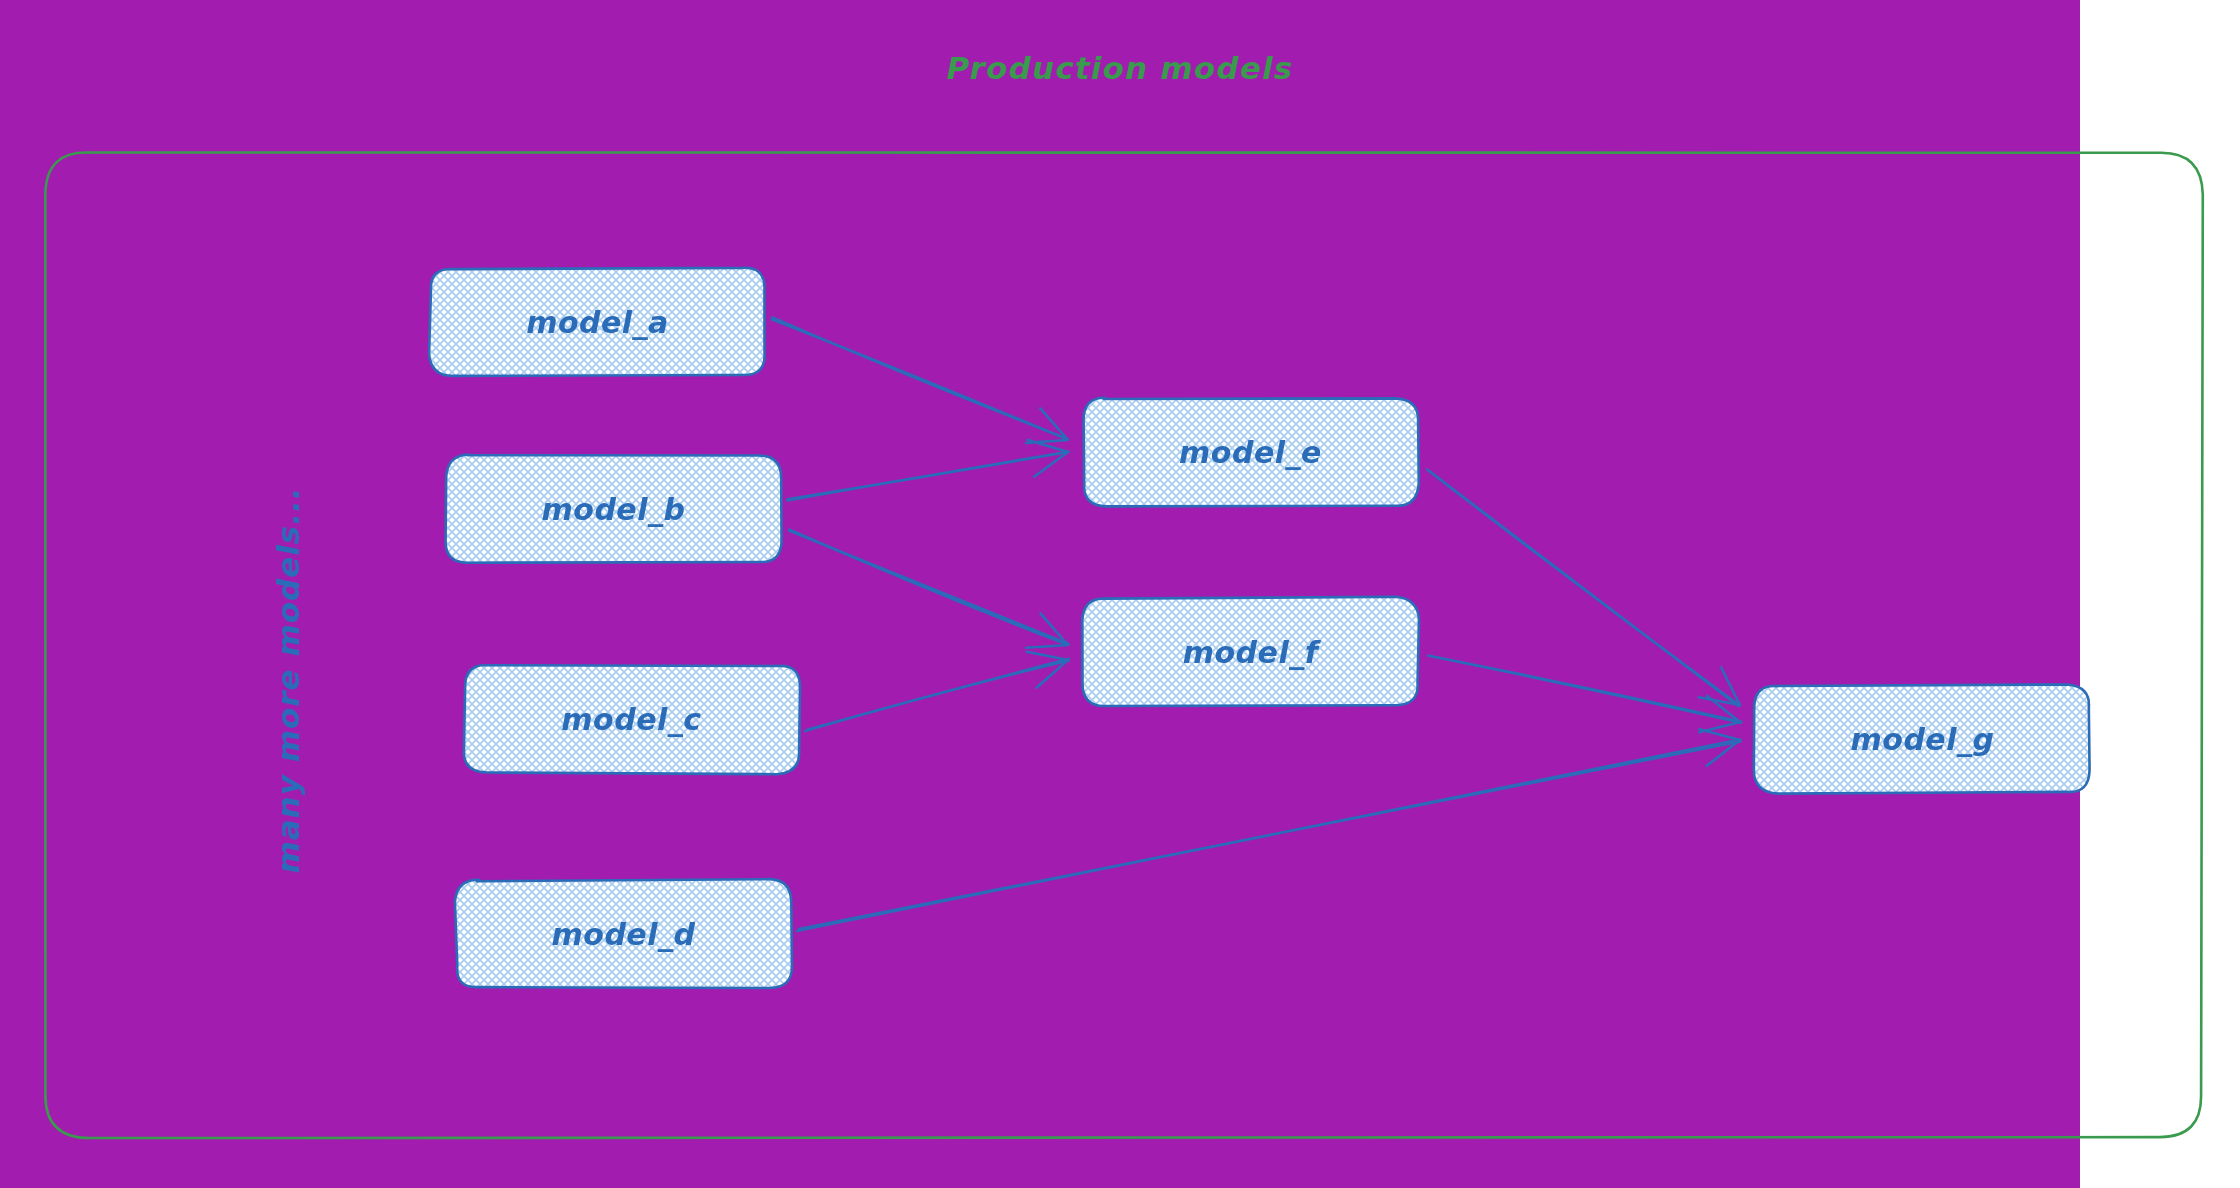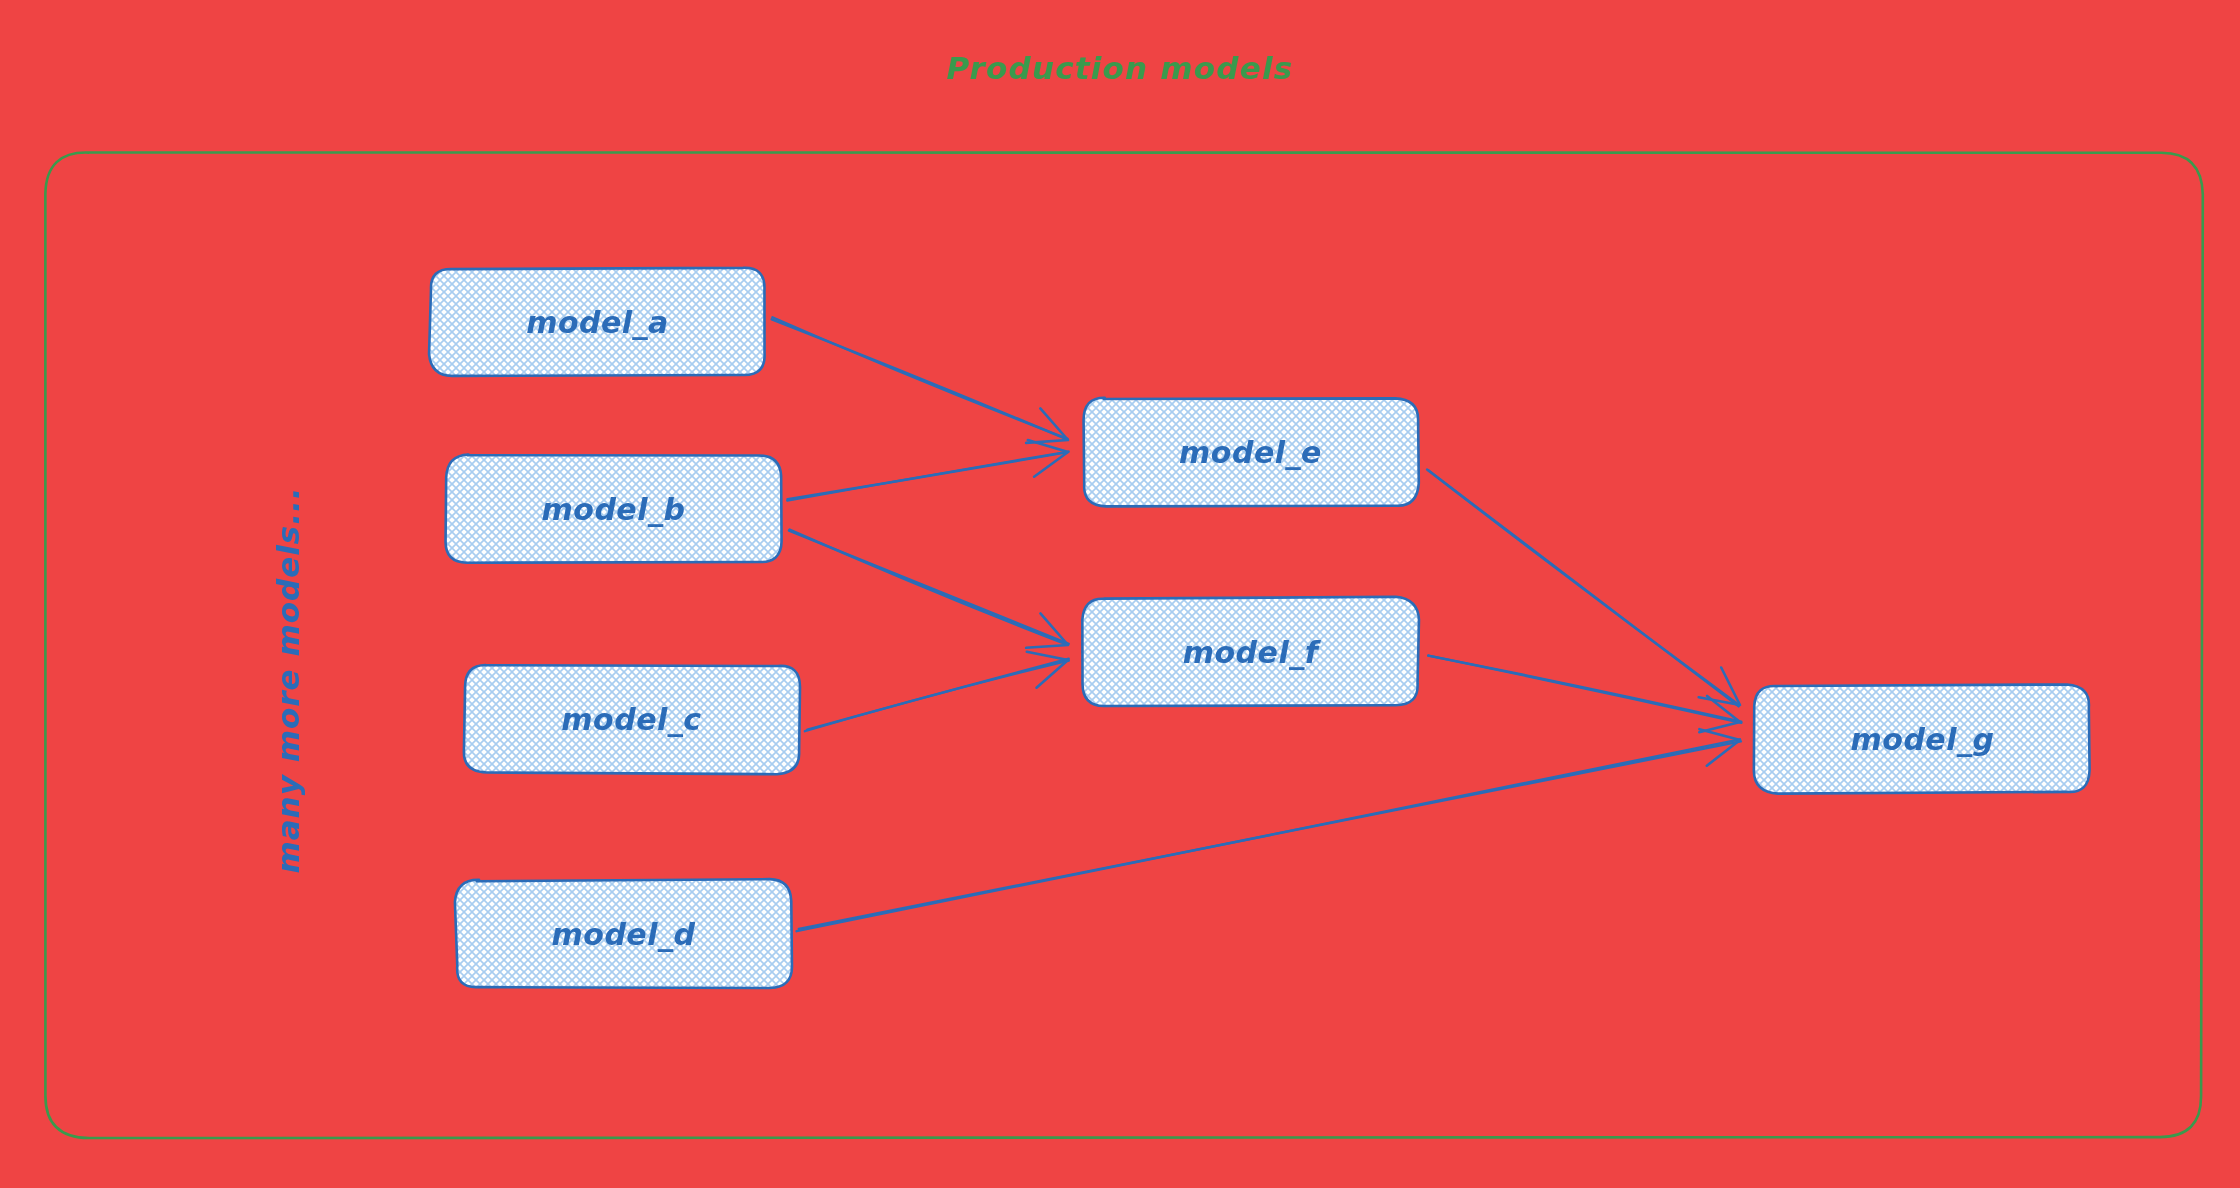--- a/index.html
+++ b/index.html
@@ -5,23 +5,23 @@
   * { box-sizing: border-box; margin: 0; padding: 0; }
   html, body {
     width: 2240px;
     height: 1188px;
     background: #ffffff;
     font-family: "DejaVu Sans", sans-serif;
     overflow: hidden;
   }
   #stage {
     position: relative;
-    width: 2240px;
+    width: 2080px;
     height: 1188px;
-    background: #ef4444;
+    background: #a21caf;
   }
   #diagram-svg {
     position: absolute;
     top: 0; left: 0;
     width: 2240px;
     height: 1188px;
   }
   .node-label {
     font-family: "DejaVu Sans", sans-serif;
     font-size: 30px;

